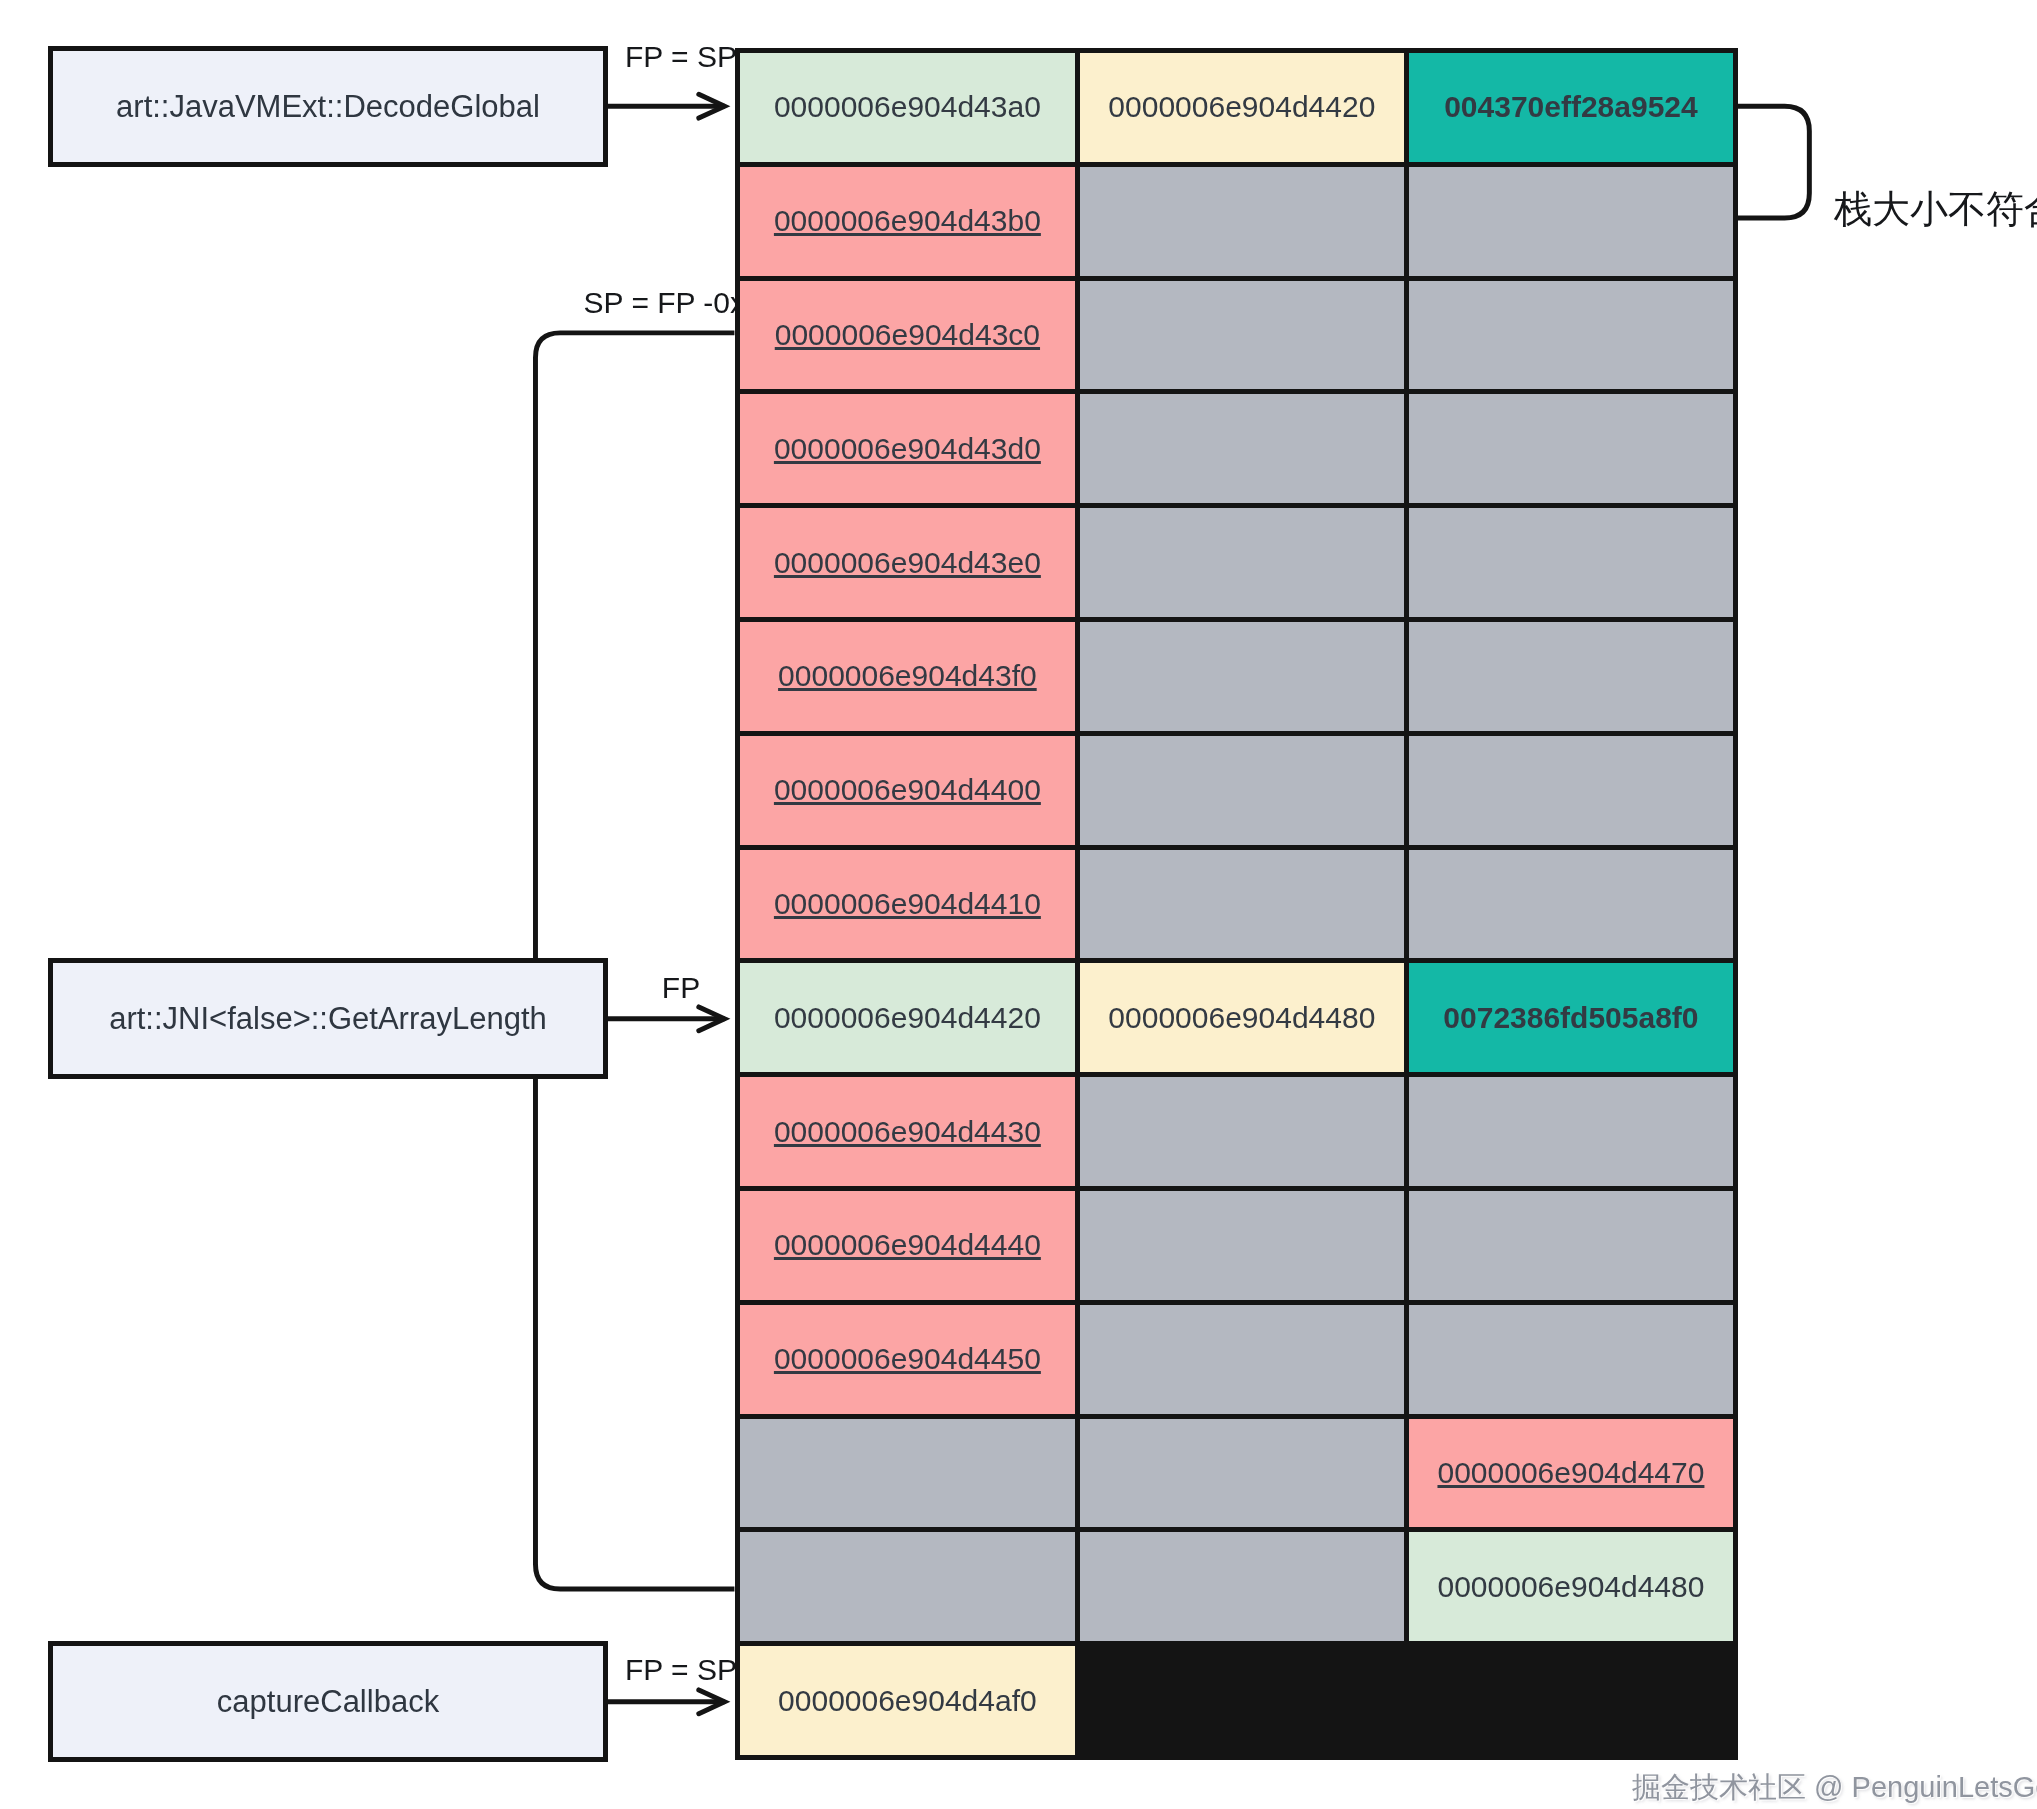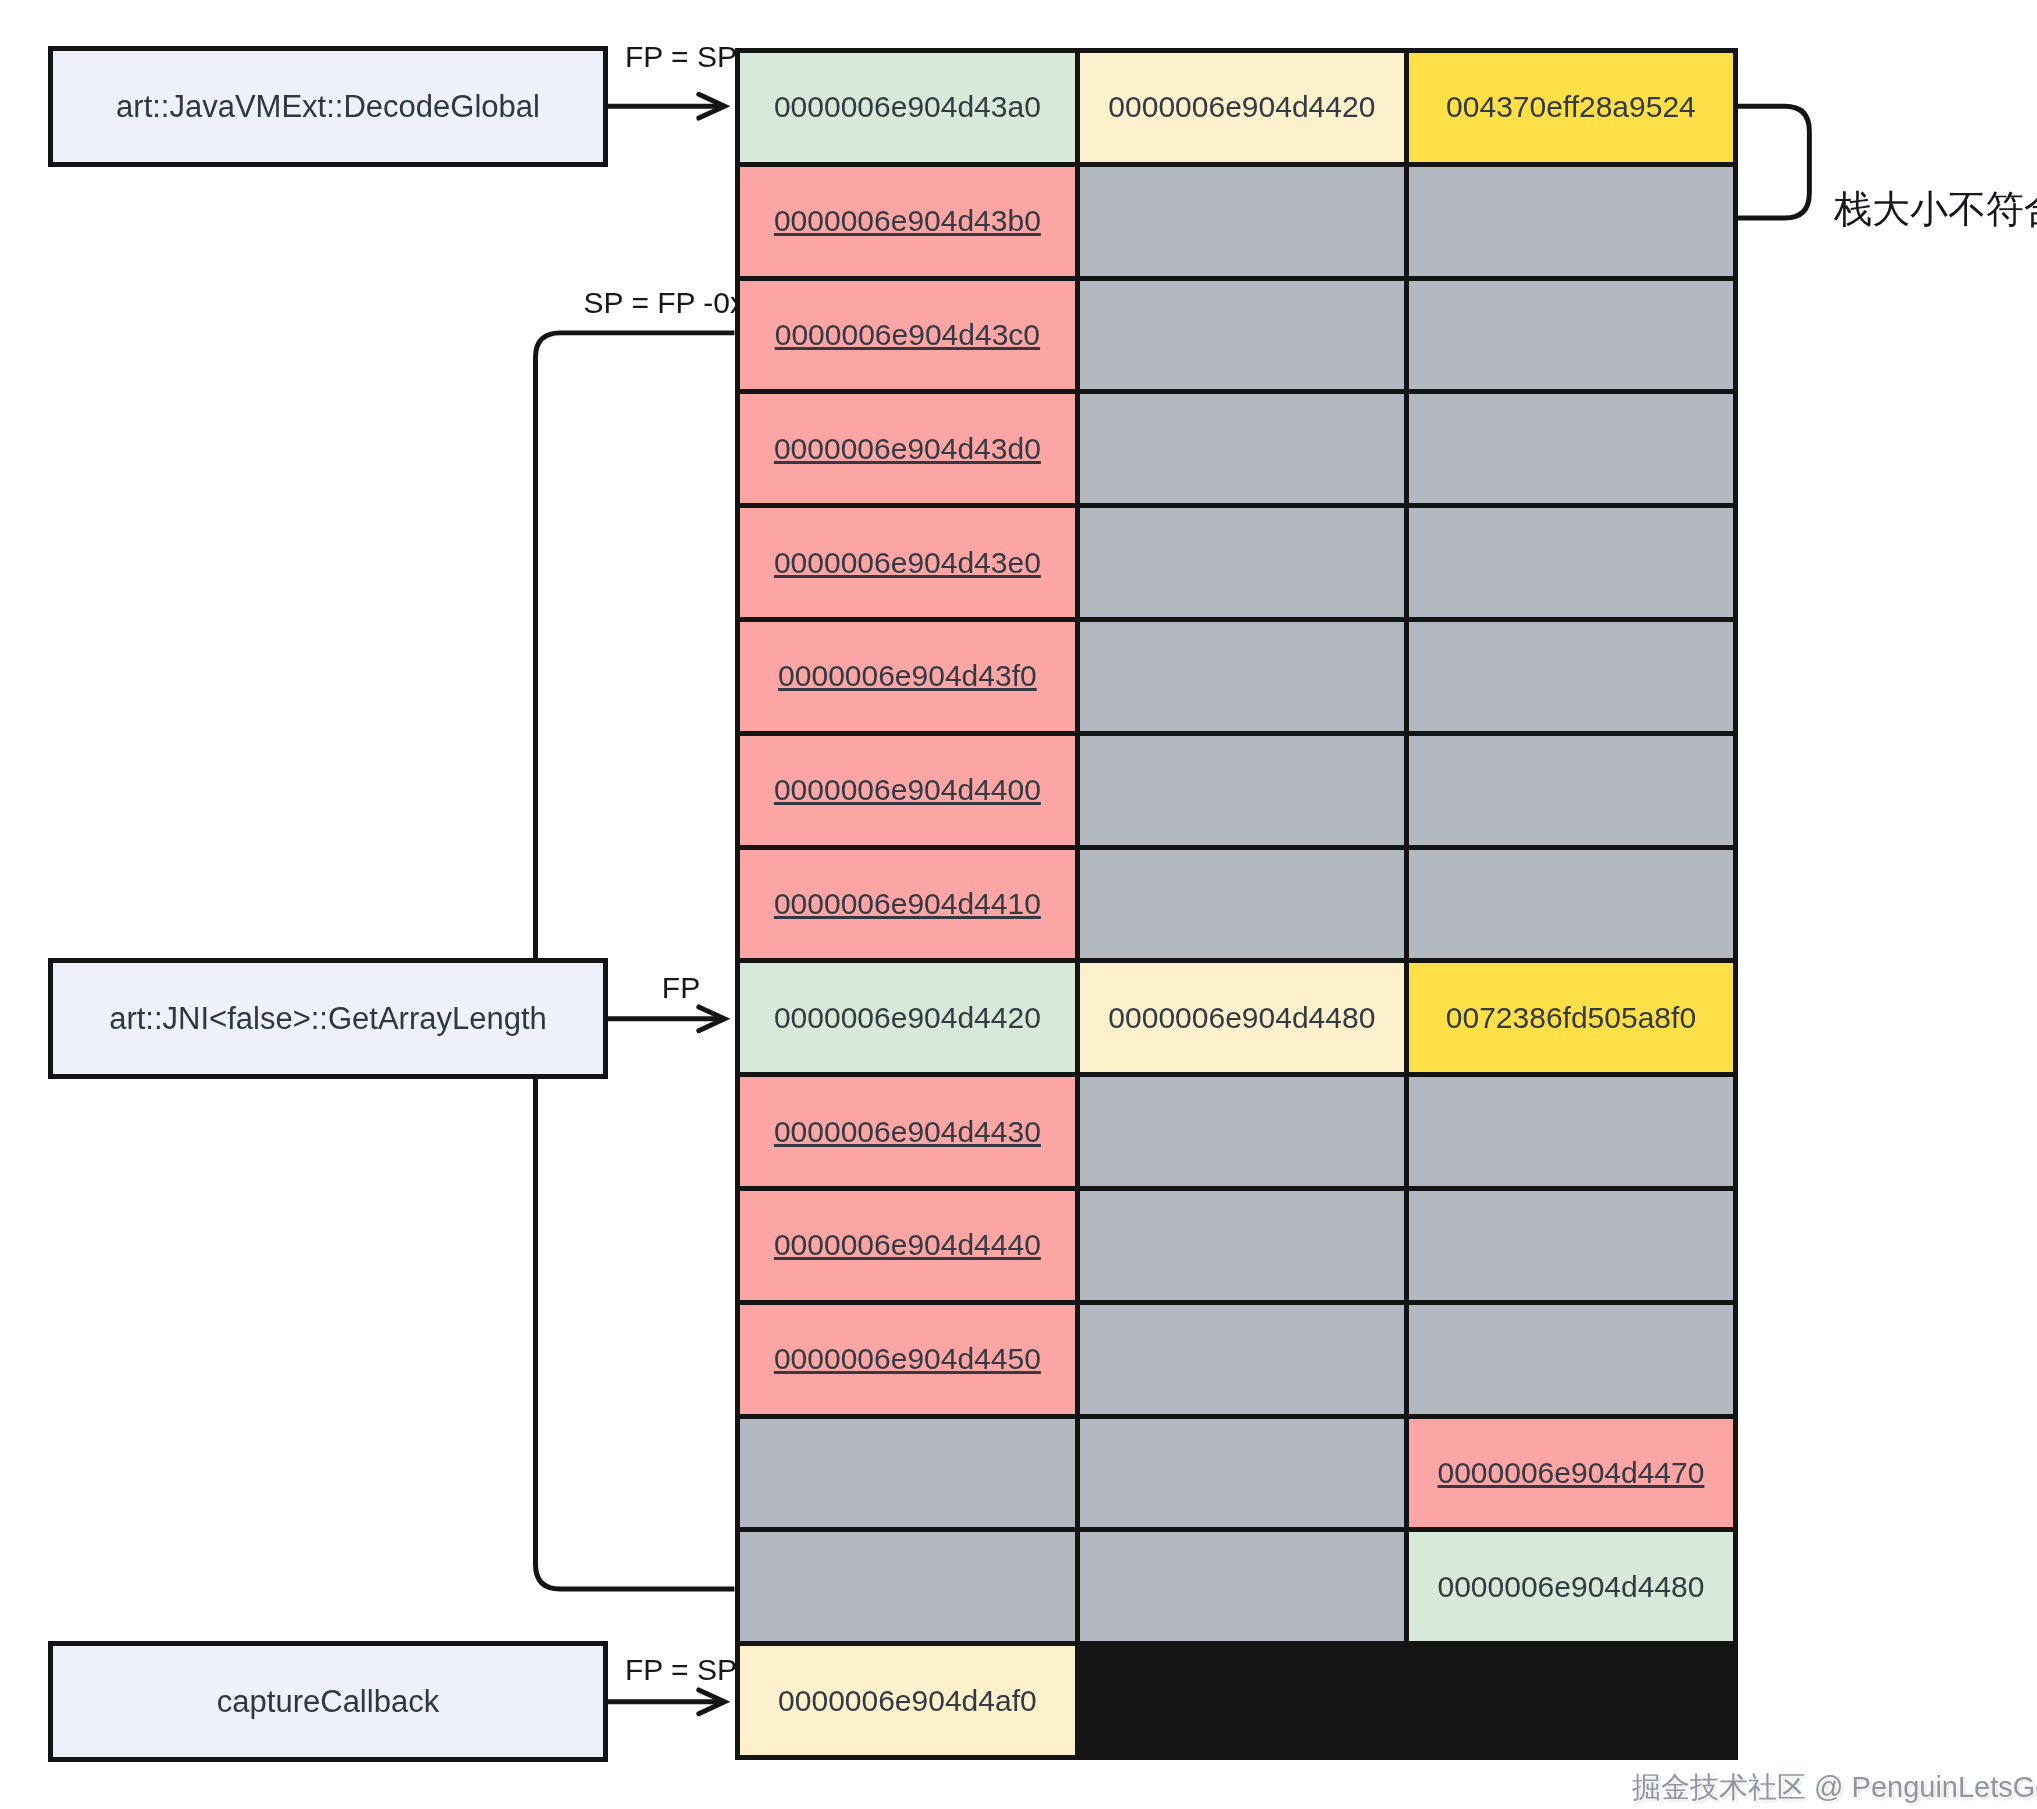--- a/index.html
+++ b/index.html
@@ -34,21 +34,21 @@
     gap:5px;padding:5px;background:#141414;
     box-sizing:border-box;
   }
   .cell{
     display:flex;align-items:center;justify-content:center;
     font-size:30px;color:#333a43;white-space:nowrap;
   }
   .c-addr  {background:#fca5a5;text-decoration:underline;}
   .c-green {background:#d7ead9;}
   .c-yellow{background:#fcf0cd;}
-  .c-pink  {background:#fde047;}
+  .c-pink  {background:#14b8a6;font-weight:bold;}
   .c-gray  {background:#b4b8c1;}
   
   #mismatch-label{
     position:absolute;left:1834px;top:184px;
     font-size:38px;color:#16181b;white-space:nowrap;
   }
   
   #watermark{
     position:absolute;left:1632px;top:1768px;
     font-size:29px;color:#90959f;white-space:nowrap;

